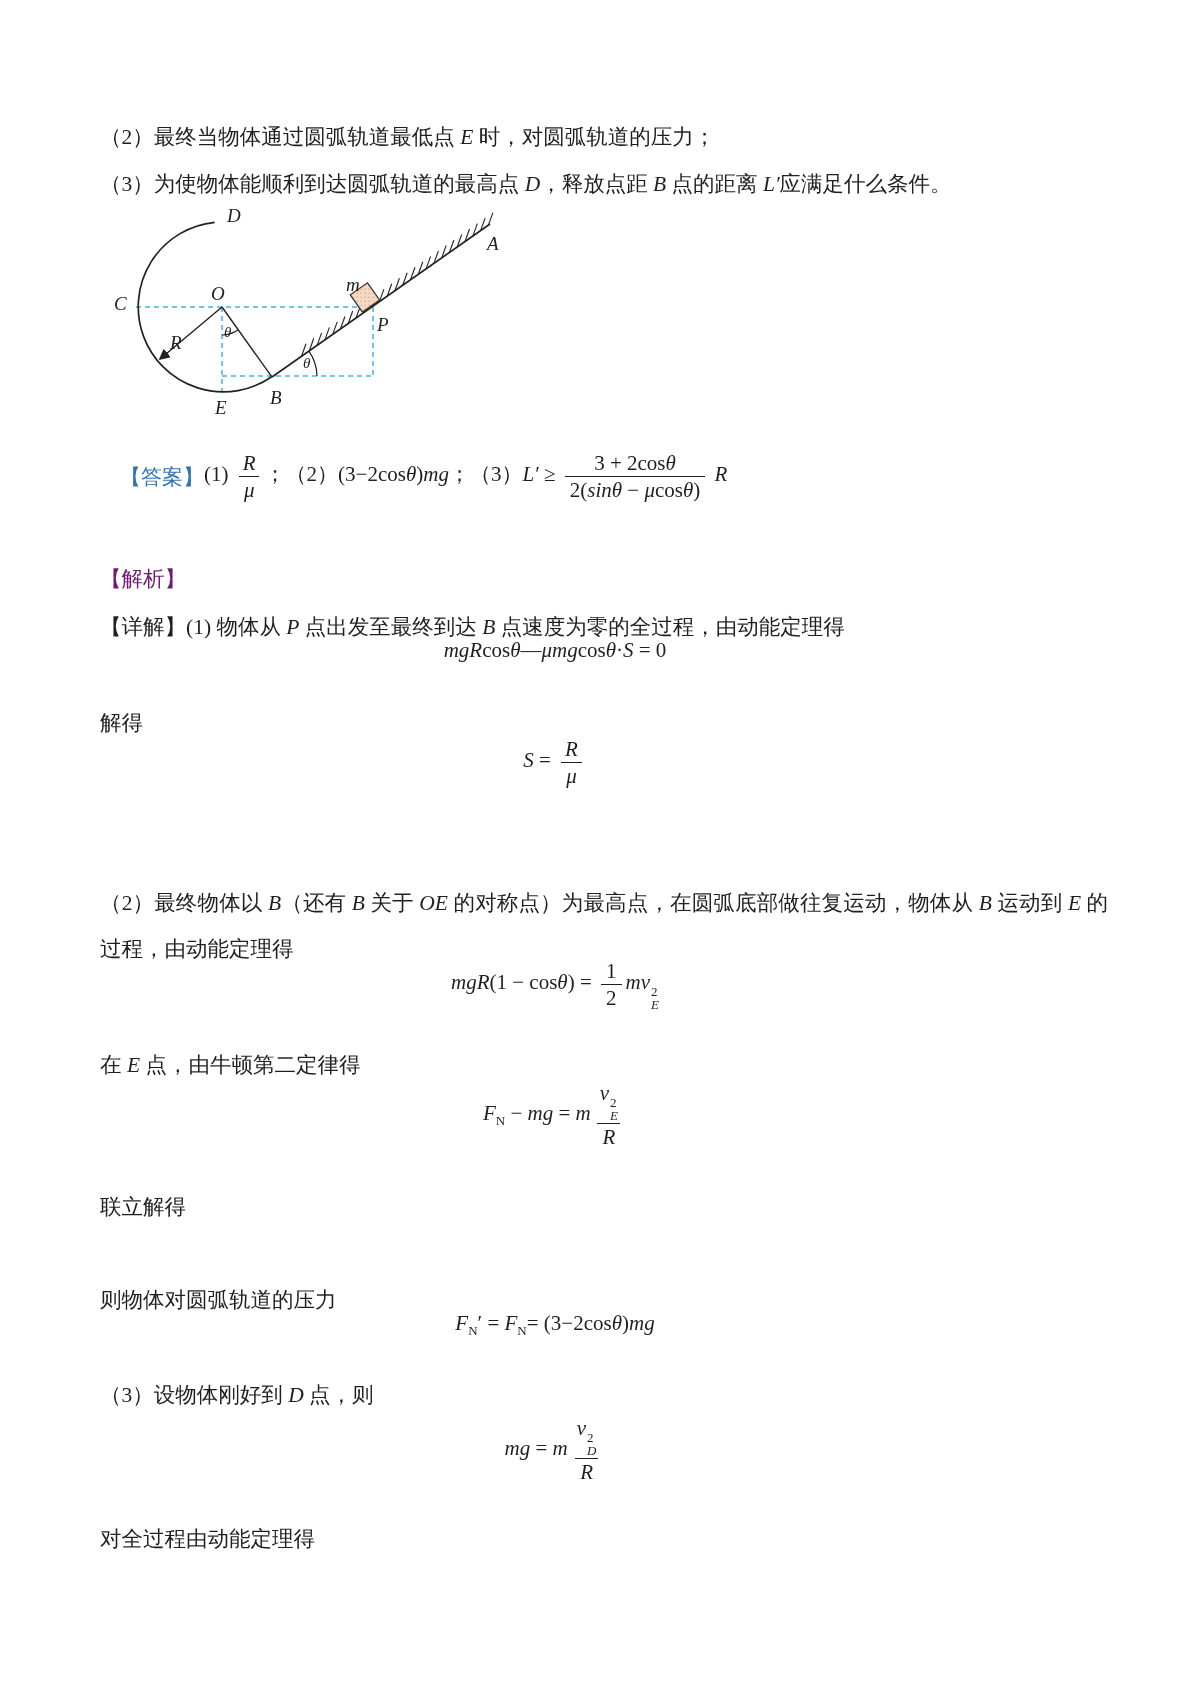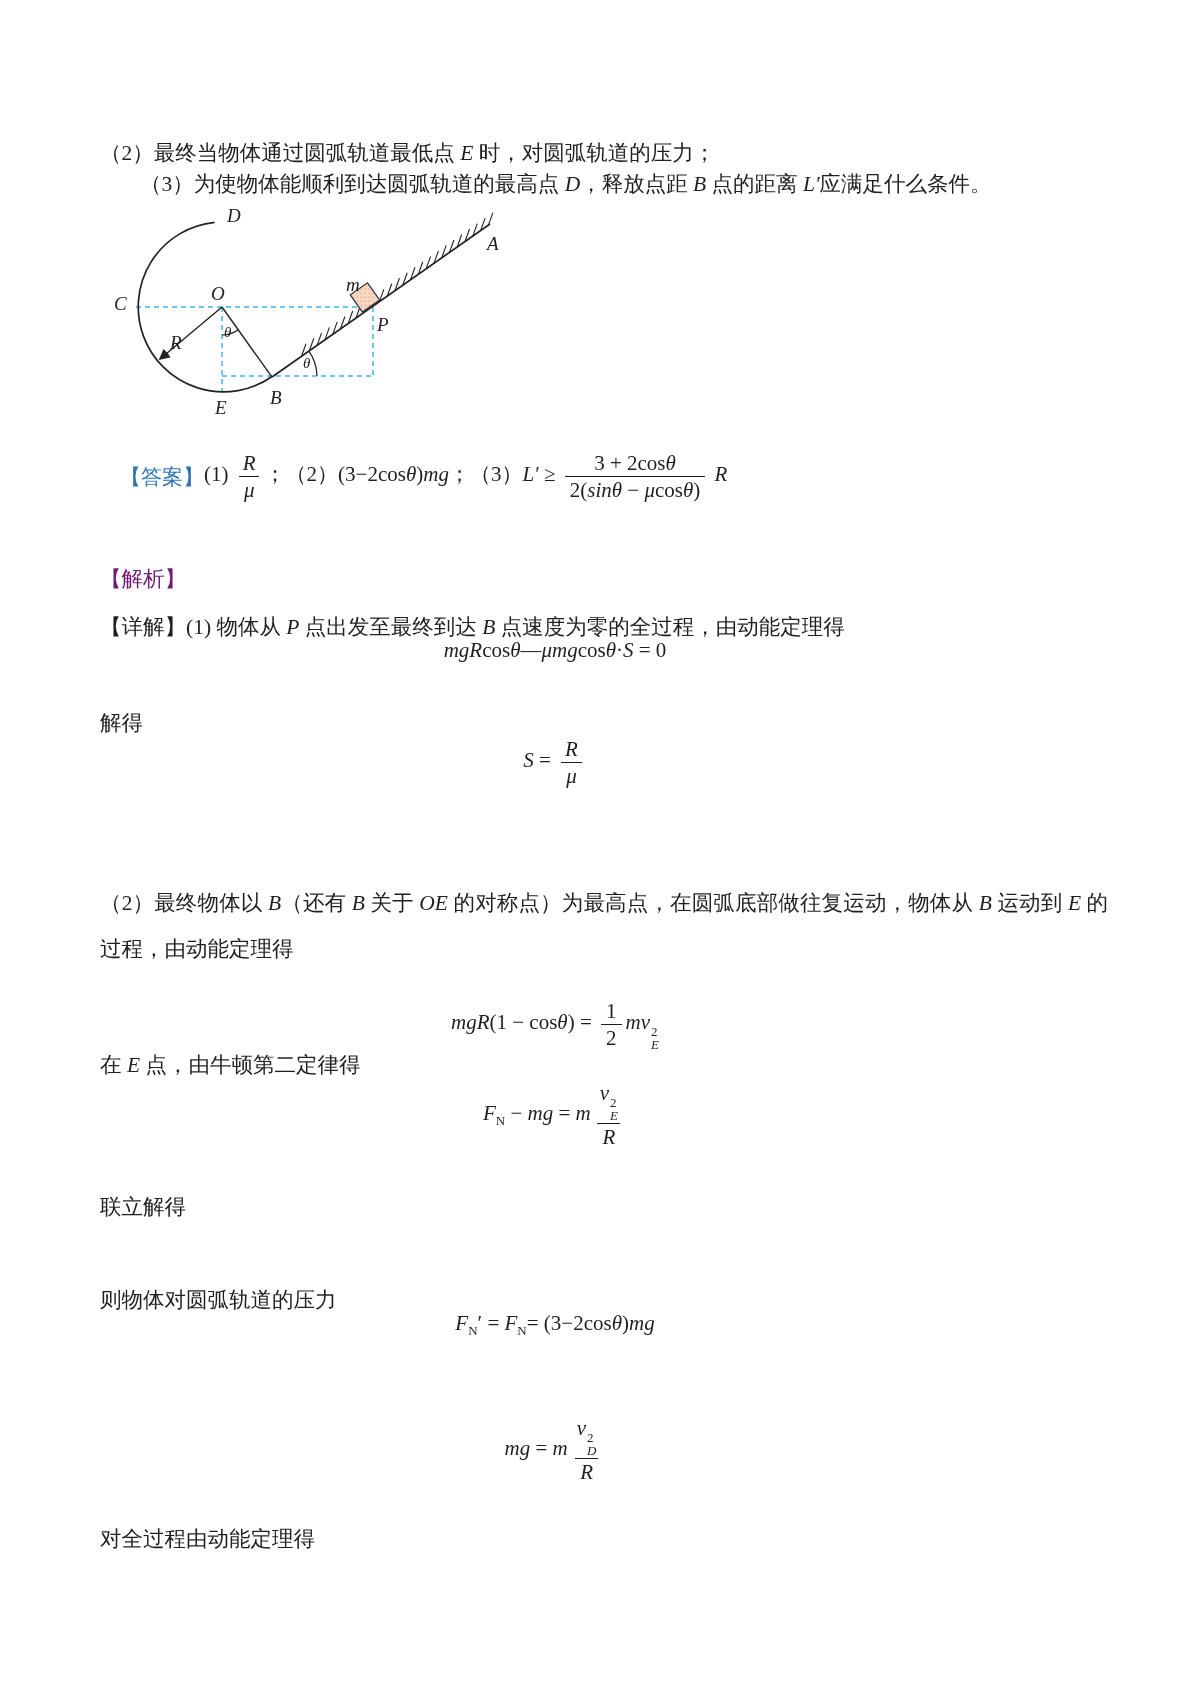--- a/index.html
+++ b/index.html
@@ -12,32 +12,32 @@
   .frac{display:inline-flex;flex-direction:column;align-items:center;vertical-align:middle;
         margin:0 4px;line-height:1.15;}
   .frac>span{padding:1px 5px;display:block;text-align:center;}
   .frac .den{border-top:1.4px solid currentColor;}
   .ss{display:inline-flex;flex-direction:column;align-items:flex-start;font-size:13px;
       line-height:12px;vertical-align:-7px;margin-left:1px;row-gap:1px;}
   .ss .ss-sup{font-style:normal;}
   .ss .ss-sub{font-style:italic;}
   .formula{position:absolute;left:100px;width:910px;text-align:center;font-size:21px;}
   .marker{color:#2e74b5;}
-  [data-name="question-item-2"]{top:116px;}
-  [data-name="question-item-3"]{top:147px;margin-left:40px;}
+  [data-name="question-item-2"]{top:100px;}
+  [data-name="question-item-3"]{top:147px;}
   [data-name="physics-diagram"]{position:absolute;left:95px;top:195px;}
   [data-name="answer-line"]{position:absolute;left:100px;top:450px;font-size:21px;
       display:flex;align-items:center;white-space:pre-wrap;}
   [data-name="analysis-marker"]{top:542px;}
   [data-name="solution-intro"]{top:590px;}
   [data-name="formula-energy-pb"]{top:638px;}
   [data-name="solve-label"]{top:686px;text-align:center;}
   [data-name="formula-s"]{top:736px;}
   [data-name="solution-part2"]{top:858px;width:1008px;text-align:justify;line-height:46px;}
-  [data-name="formula-energy-be"]{top:958px;margin-top:40px;}
+  [data-name="formula-energy-be"]{top:958px;}
   [data-name="at-e-line"]{top:1028px;}
   [data-name="formula-newton-e"]{top:1080px;}
   [data-name="combine-label"]{top:1170px;text-align:center;}
   [data-name="formula-fn"]{top:1216px;}
   [data-name="reaction-label"]{top:1263px;}
   [data-name="formula-fn-prime"]{top:1311px;}
   [data-name="solution-part3"]{top:1358px;}
   [data-name="formula-d"]{top:1415px;}
   [data-name="whole-process-label"]{top:1502px;}
   svg text{font-family:"Liberation Serif","DejaVu Serif",serif;font-style:italic;font-size:19px;fill:#1f1f1f;}
@@ -147,20 +147,21 @@
   <div class="formula" data-name="formula-newton-e"><span class="it" data-name="var-run">F</span><span class="vsub" data-name="subscript">N</span><span class="rm" data-name="text-run"> − </span><span class="it" data-name="var-run">mg</span><span class="rm" data-name="text-run"> = </span><span class="it" data-name="var-run">m</span><span class="frac" data-name="fraction">
         <span class="num" data-name="fraction-numerator"><span class="it" data-name="var-run">v</span><span class="ss" data-name="script-stack">
             <span class="ss-sup" data-name="superscript">2</span>
             <span class="ss-sub" data-name="subscript">E</span>
           </span></span>
         <span class="den" data-name="fraction-denominator"><span class="it" data-name="var-run">R</span></span>
       </span></div>
   <p class="cn" data-name="combine-label">联立解得</p>
   <p class="cn" data-name="reaction-label">则物体对圆弧轨道的压力</p>
   <div class="formula" data-name="formula-fn-prime"><span class="it" data-name="var-run">F</span><span class="vsub" data-name="subscript">N</span><span class="rm" data-name="text-run">′ = </span><span class="it" data-name="var-run">F</span><span class="vsub" data-name="subscript">N</span><span class="rm" data-name="text-run">= (3−2cos</span><span class="it" data-name="var-run">θ</span><span class="rm" data-name="text-run">)</span><span class="it" data-name="var-run">mg</span></div>
+  <p class="cn" data-name="solution-part3"><span class="rm" data-name="text-run">（3）设物体刚好到 </span><span class="it" data-name="var-run">D</span><span class="rm" data-name="text-run"> 点，则</span></p>
   <div class="formula" data-name="formula-d"><span class="it" data-name="var-run">mg</span><span class="rm" data-name="text-run"> = </span><span class="it" data-name="var-run">m</span><span class="frac" data-name="fraction">
         <span class="num" data-name="fraction-numerator"><span class="it" data-name="var-run">v</span><span class="ss" data-name="script-stack">
             <span class="ss-sup" data-name="superscript">2</span>
             <span class="ss-sub" data-name="subscript">D</span>
           </span></span>
         <span class="den" data-name="fraction-denominator"><span class="it" data-name="var-run">R</span></span>
       </span></div>
   <p class="cn" data-name="whole-process-label">对全过程由动能定理得</p>
 
 </div>

